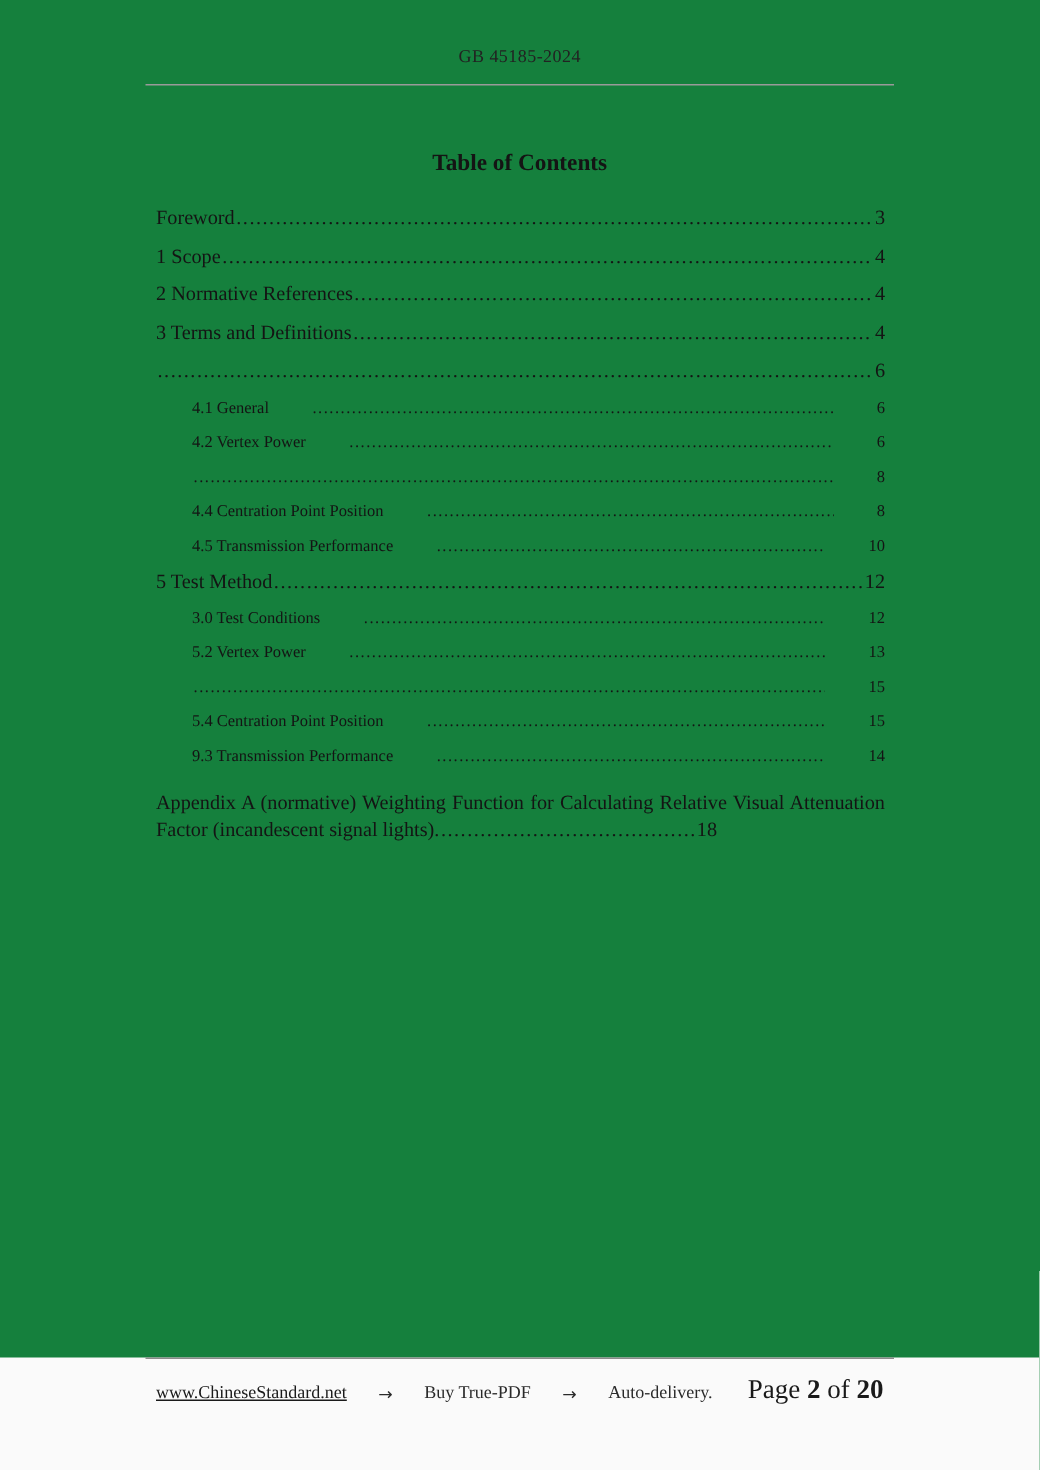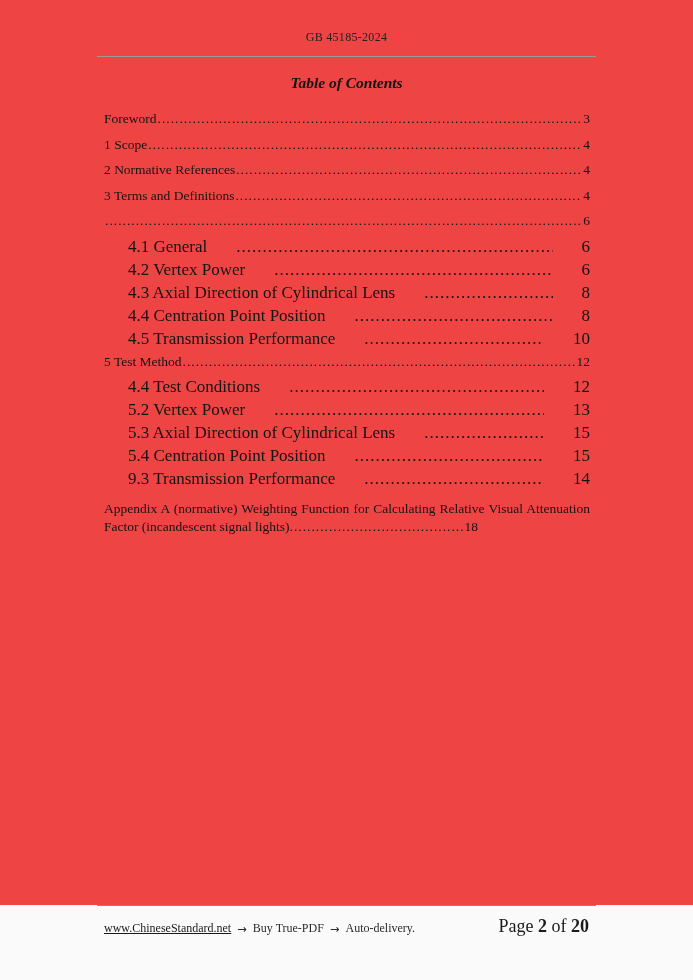--- a/index.html
+++ b/index.html
@@ -1,21 +1,21 @@
 <!DOCTYPE html>
 <html><head>
 <meta charset="utf-8">
 <style>
   * { margin: 0; padding: 0; box-sizing: border-box; }
   html, body { background: #ffffff; }
   .page {
     position: relative;
     width: 693px;
     height: 980px;
-    background: #ef4444;
+    background: #15803d;
     font-family: "Liberation Serif", serif;
     color: #141414;
     overflow: hidden;
     margin: 0 auto;
   }
   .doc-header {
     text-align: center;
     padding-top: 30px;
     font-size: 12px;
     letter-spacing: 0.3px;
@@ -23,35 +23,34 @@
   }
   .header-rule {
     border: none;
     border-top: 1px solid #9a9a9a;
     margin: 11px 97px 0 97px;
   }
   .title {
     text-align: center;
     font-size: 15.5px;
     font-weight: bold;
-    margin-top: 16px;
+    margin-top: 42px;
     line-height: 20px;
-    font-style: italic;
   }
   .toc { margin: 18px 103px 0 104px; }
   .toc-entry { color: #141414; }
   .toc-row {
     display: flex;
     align-items: center;
     font-size: 13.5px;
     line-height: 16px;
     margin-bottom: 9.5px;
   }
   .toc-row.level1 {
-    font-size: 17px;
+    font-size: 11px;
     line-height: 15px;
     padding-left: 24px;
     margin-bottom: 8px;
     gap: 28px;
   }
   .lbl { white-space: nowrap; }
   .leader {
     flex: 1 1 auto;
     min-width: 0;
     overflow: hidden;
@@ -79,21 +78,21 @@
     margin: 0 97px;
   }
   .footer-row {
     display: flex;
     justify-content: space-between;
     align-items: baseline;
     margin: 10px 104px 0 104px;
     font-size: 12px;
     color: #2a2a2a;
   }
-  .footer-left { display: flex; align-items: center; gap: 6px; }
+  .footer-left { display: flex; align-items: center; gap: 21px; }
   .footer-left a { color: #1a1a1a; text-decoration: underline; cursor: pointer; }
   .arrow { font-family: "DejaVu Sans", sans-serif; font-size: 11.5px; }
   .footer-right { font-size: 18px; color: #1a1a1a; }
   .footer-right b { font-weight: bold; }
 </style>
 </head>
 <body>
 
 <div class="page">
 
@@ -132,51 +131,49 @@
         <span class="lbl">4.1 General</span>
         <span class="leader">........................................................................................................................................................................................................</span>
         <span class="pg">6</span>
       </div>
       <div class="toc-entry toc-row level1">
         <span class="lbl">4.2 Vertex Power</span>
         <span class="leader">........................................................................................................................................................................................................</span>
         <span class="pg">6</span>
       </div>
       <div class="toc-entry toc-row level1">
-        <span class="lbl">4.3 Axial Direction of Cylindrical Lens</span>
         <span class="leader">........................................................................................................................................................................................................</span>
         <span class="pg">8</span>
       </div>
       <div class="toc-entry toc-row level1">
         <span class="lbl">4.4 Centration Point Position</span>
         <span class="leader">........................................................................................................................................................................................................</span>
         <span class="pg">8</span>
       </div>
       <div class="toc-entry toc-row level1">
         <span class="lbl">4.5 Transmission Performance</span>
         <span class="leader">........................................................................................................................................................................................................</span>
         <span class="pg">10</span>
       </div>
       <div class="toc-entry toc-row level0">
         <span class="lbl">5 Test Method</span>
         <span class="leader">........................................................................................................................................................................................................</span>
         <span class="pg">12</span>
       </div>
       <div class="toc-entry toc-row level1">
-        <span class="lbl">4.4 Test Conditions</span>
+        <span class="lbl">3.0 Test Conditions</span>
         <span class="leader">........................................................................................................................................................................................................</span>
         <span class="pg">12</span>
       </div>
       <div class="toc-entry toc-row level1">
         <span class="lbl">5.2 Vertex Power</span>
         <span class="leader">........................................................................................................................................................................................................</span>
         <span class="pg">13</span>
       </div>
       <div class="toc-entry toc-row level1">
-        <span class="lbl">5.3 Axial Direction of Cylindrical Lens</span>
         <span class="leader">........................................................................................................................................................................................................</span>
         <span class="pg">15</span>
       </div>
       <div class="toc-entry toc-row level1">
         <span class="lbl">5.4 Centration Point Position</span>
         <span class="leader">........................................................................................................................................................................................................</span>
         <span class="pg">15</span>
       </div>
       <div class="toc-entry toc-row level1">
         <span class="lbl">9.3 Transmission Performance</span>

